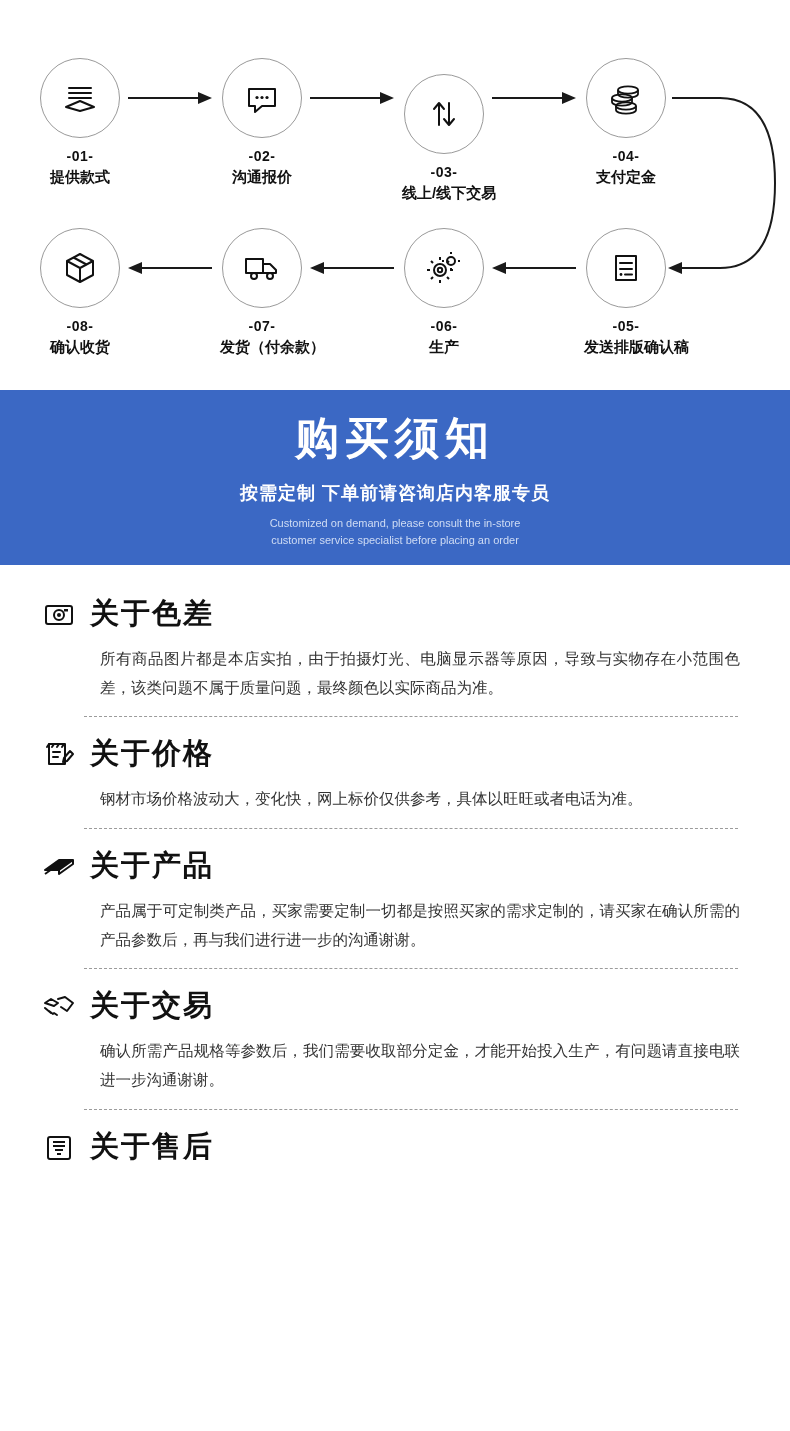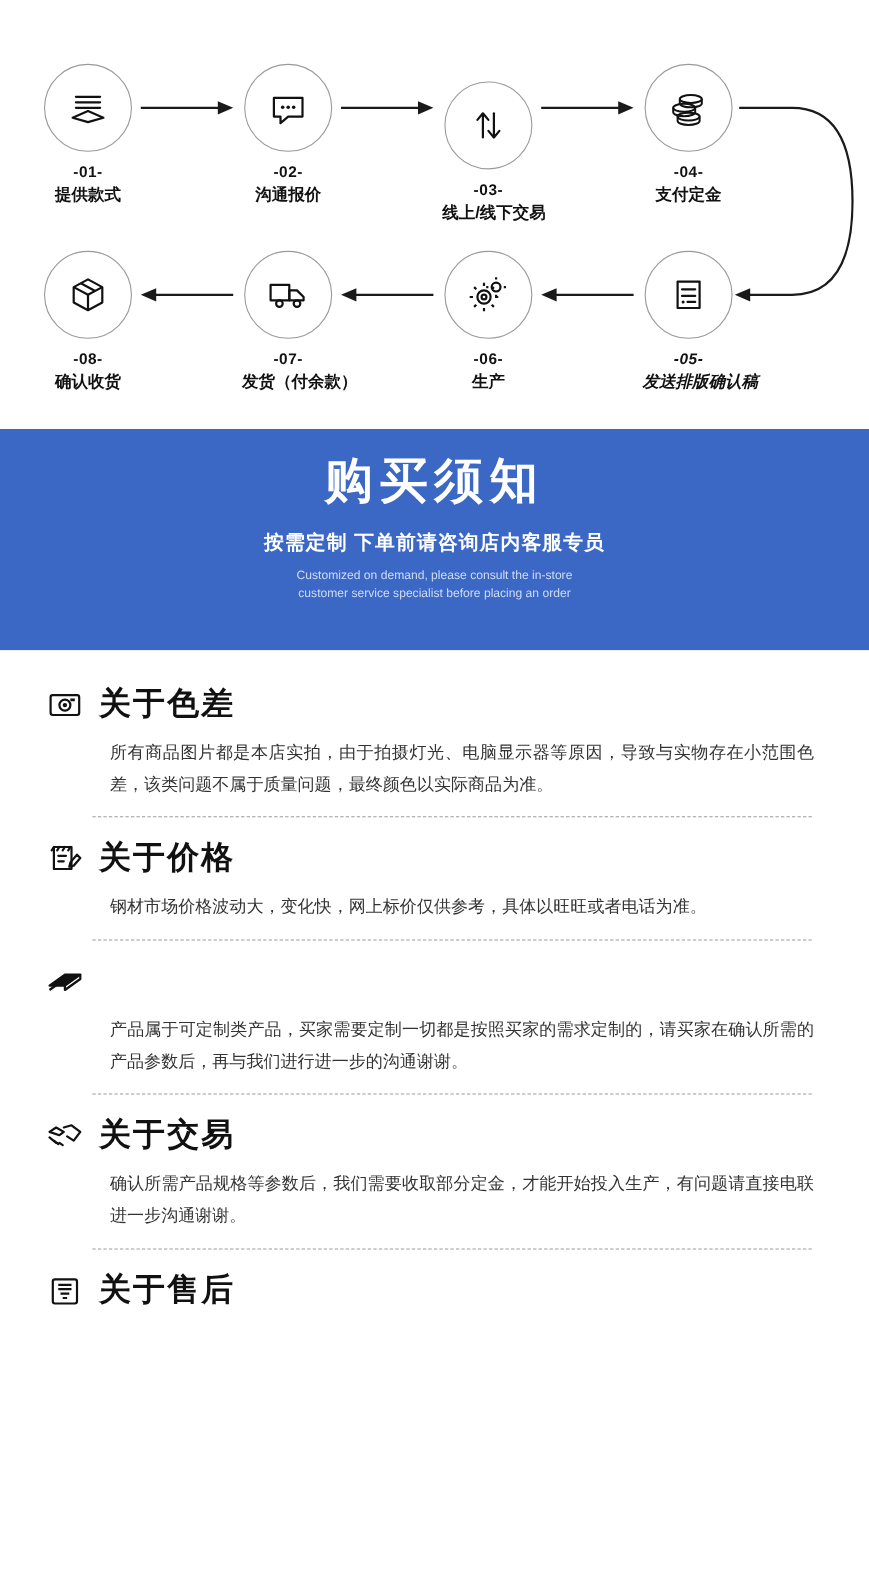--- a/index.html
+++ b/index.html
@@ -56,21 +56,21 @@
     font-size: 15px;
     font-weight: bold;
     margin-top: 4px;
     color: #111;
     white-space: nowrap;
   }
 
   
   .banner {
     width: 790px;
-    height: 201px;
+    height: 175px;
     background: #3b68c4;
     color: #ffffff;
     box-sizing: border-box;
     padding-top: 22px;
     text-align: center;
   }
   .banner .title {
     font-size: 44px;
     font-weight: bold;
     letter-spacing: 6px;
@@ -203,21 +203,21 @@
         <ellipse cx="18" cy="22" rx="10" ry="3.6"></ellipse>
         <path d="M8 22 v4 a10 3.6 0 0 0 20 0 v-4"></path>
         <ellipse cx="22" cy="30" rx="10" ry="3.6"></ellipse>
         <path d="M12 30 v4 a10 3.6 0 0 0 20 0 v-4"></path>
       </svg>
     </div>
     <div class="num">-04-</div>
     <div class="cap">支付定金</div>
   </div>
 
-  <div class="node" style="left:584px; top:228px;font-style:italic;">
+  <div class="node" style="left:584px; top:228px;">
     <div class="circle">
       <svg width="42" height="42" viewBox="0 0 42 42" fill="none" stroke="#111" stroke-width="2" stroke-linecap="round" stroke-linejoin="round">
         <rect x="11" y="9" width="20" height="24"></rect>
         <line x1="15" y1="16" x2="27" y2="16"></line>
         <line x1="15" y1="22" x2="27" y2="22"></line>
         <circle cx="16" cy="27.5" r="1.4" fill="#111" stroke="none"></circle>
         <line x1="20" y1="27.5" x2="27" y2="27.5"></line>
       </svg>
     </div>
     <div class="num">-05-</div>
@@ -310,20 +310,21 @@
 
   <div class="notice">
     <div class="notice-head">
       <span class="ico">
         <svg width="34" height="32" viewBox="0 0 34 32" fill="none" stroke="#111" stroke-width="2" stroke-linejoin="round">
           <path d="M3 20 L17 10 L31 10 L17 20 Z" fill="#111" stroke="#111"></path>
           <path d="M3 24 L17 14"></path>
           <path d="M17 20 L17 24 L31 14 L31 10"></path>
         </svg>
       </span>
+      <span class="h">关于产品</span>
     </div>
     <div class="notice-body">产品属于可定制类产品，买家需要定制一切都是按照买家的需求定制的，请买家在确认所需的产品参数后，再与我们进行进一步的沟通谢谢。</div>
     <div class="divider"></div>
   </div>
 
   <div class="notice">
     <div class="notice-head">
       <span class="ico">
         <svg width="34" height="32" viewBox="0 0 34 32" fill="none" stroke="#111" stroke-width="2" stroke-linejoin="round" stroke-linecap="round">
           <path d="M3 13 l6 -4 l7 4 l-4 3 z"></path>

